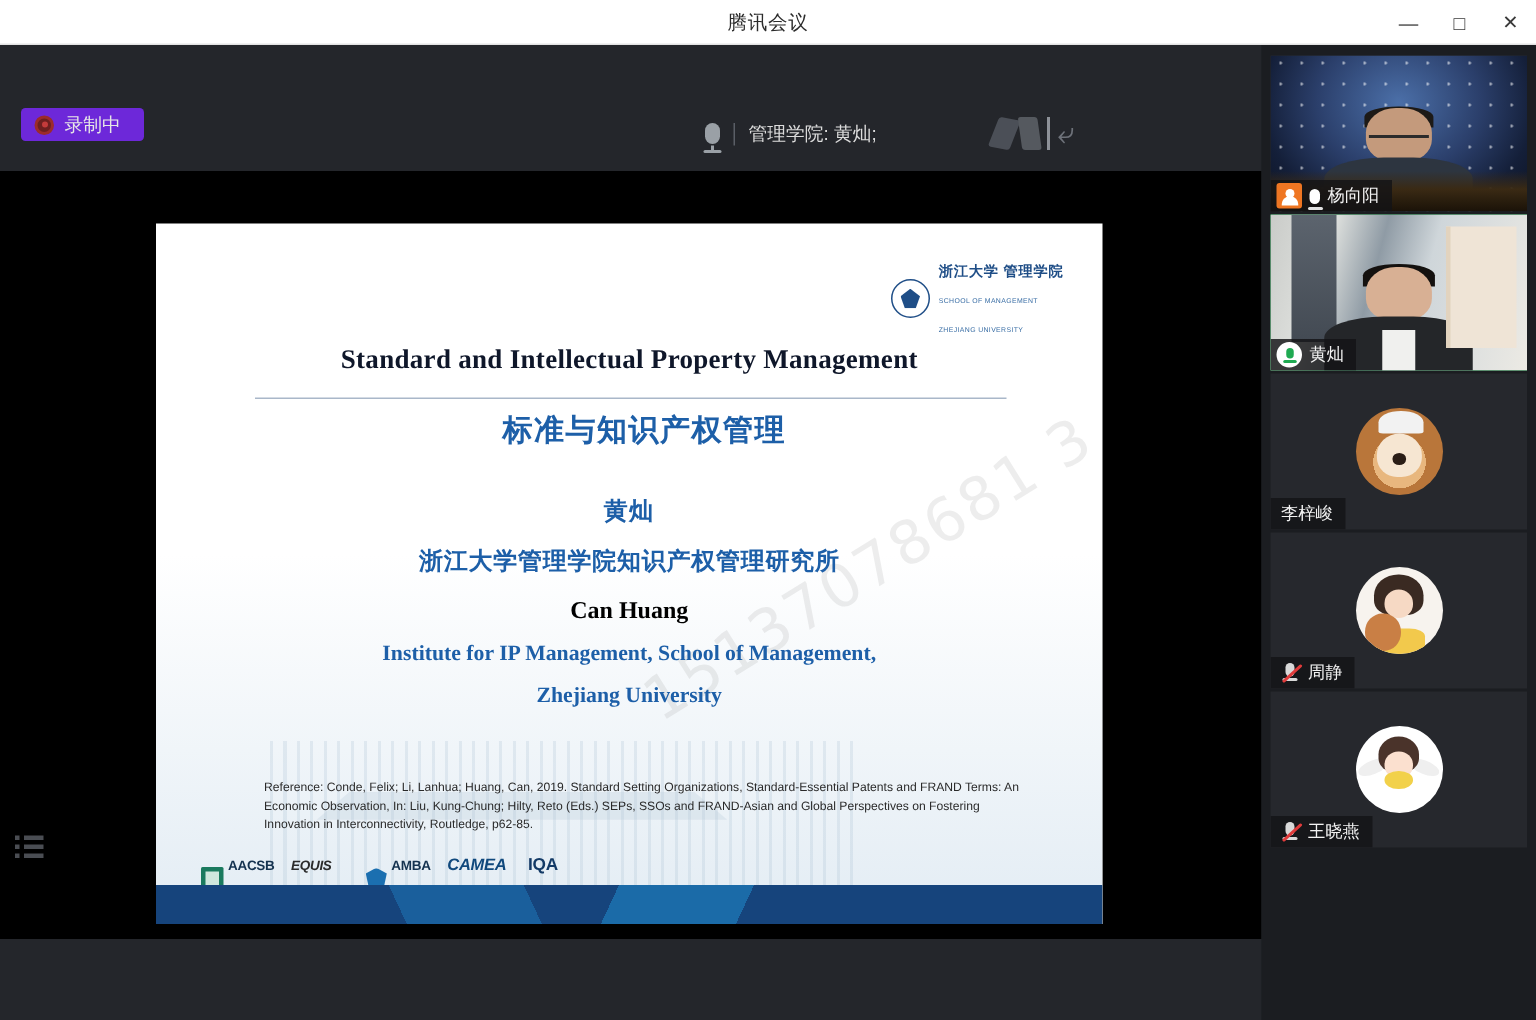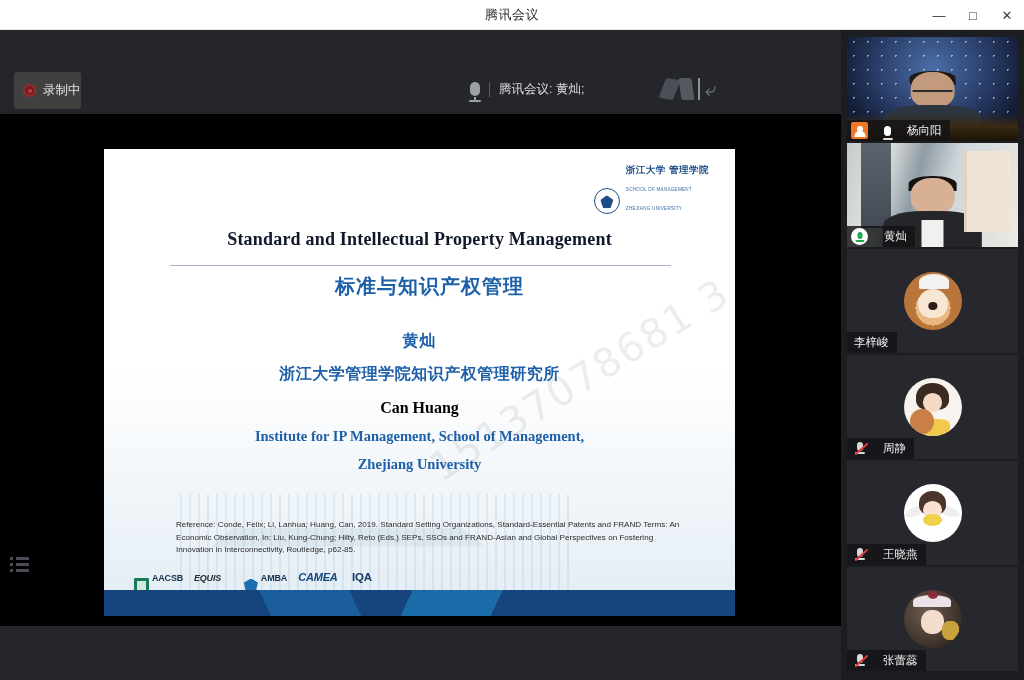--- a/index.html
+++ b/index.html
@@ -23,23 +23,23 @@
   }
 
   
   .stage {
     position: absolute; left: 0; top: 30px; width: 841px; height: 650px;
     background: #24262b;
   }
 
   
   .rec-badge {
-    position: absolute; left: 14px; top: 42px; height: 37px;
+    position: absolute; left: 14px; top: 42px; height: 22px;
     display: flex; align-items: center; gap: 7px;
-    background: #404040; padding: 0 0 0 9px; border-radius: 3px;
+    background: #6d28d9; padding: 0 15px 0 9px; border-radius: 3px;
   }
   .rec-dot {
     width: 13px; height: 13px; border-radius: 50%;
     border: 2px solid #9c2b2b; background: #6d1f1f; position: relative;
   }
   .rec-dot::after {
     content:''; position:absolute; left:50%; top:50%; transform:translate(-50%,-50%);
     width:4px; height:4px; border-radius:50%; background:#c43b3b;
   }
   .rec-text { font-size: 12.5px; color: #e6e6e6; }
@@ -96,22 +96,22 @@
   }
   .watermark {
     position: absolute; right: 22px; top: 120px;
     font-size: 40px; color: rgba(150,150,150,.17);
     transform: rotate(-32deg); transform-origin: right top;
     white-space: nowrap; letter-spacing: 2px; pointer-events: none;
     font-family: "DejaVu Sans", sans-serif;
   }
 
   .zju-logo {
-    position: absolute; right: 26px; top: 10px;
-    display: flex; align-items: flex-end; gap: 6px;
+    position: absolute; right: 26px; top: 22px;
+    display: flex; align-items: center; gap: 6px;
   }
   .zju-mark {
     width: 26px; height: 26px; border-radius: 50%;
     border: 1.6px solid #1f4e87; position: relative; flex: none;
   }
   .zju-mark::after {
     content: ''; position: absolute; left: 50%; top: 52%; transform: translate(-50%,-50%);
     width: 13px; height: 13px; background: #1f4e87;
     clip-path: polygon(50% 0, 100% 38%, 78% 100%, 22% 100%, 0 38%);
   }
@@ -268,21 +268,21 @@
   .av-kid .k-wing-r { position:absolute; right:2%; top:40%; width:36%; height:16%; background:#efefef; border-radius:50%; transform:rotate(22deg); }
   .av-kid .k-flower { position:absolute; left:34%; top:52%; width:32%; height:20%; background:#f2d14a; border-radius:50%; }
   .av-baby { background: radial-gradient(circle at 40% 40%, #6f5c50 0%, #3a2f28 70%, #231c18 100%); }
   .av-baby .b-band { position:absolute; left:16%; top:8%; width:66%; height:22%; background:#ece3e9; border-radius:50% 50% 10% 10%; }
   .av-baby .b-bow { position:absolute; left:42%; top:2%; width:18%; height:14%; background:#8c2b3a; border-radius:50%; }
   .av-baby .b-face { position:absolute; left:30%; top:34%; width:40%; height:42%; background:#f3dccb; border-radius:46%; }
   .av-baby .b-toy { position:absolute; right:4%; bottom:14%; width:30%; height:32%; background:#c9a23f; border-radius:40%; }
 
   .tile-label {
     position: absolute; left: 0; bottom: 0; height: 21px;
-    display: flex; align-items: center; gap: 16px;
+    display: flex; align-items: center; gap: 5px;
     background: rgba(20,20,22,.82); padding: 0 8px 0 4px;
   }
   .tile-label.plain { padding-left: 7px; }
   .host-badge {
     width: 17px; height: 17px; background: #ef7622; border-radius: 2px;
     position: relative; flex: none;
   }
   .host-badge::before {
     content:''; position:absolute; left:50%; top:21%; transform:translateX(-50%);
     width:6px; height:6px; border-radius:50%; background:#fff;
@@ -340,21 +340,21 @@
 <div class="stage">
 
   <div class="rec-badge">
     <span class="rec-dot"></span>
     <span class="rec-text">录制中</span>
   </div>
 
   <div class="speaking">
     <span class="mic-glyph"></span>
     <span class="divider-v"></span>
-    <span class="speaking-text">腾讯会议: 黄灿;</span>
+    <span class="speaking-text">管理学院: 黄灿;</span>
   </div>
 
   <div class="annot-tools">
     <span class="tool-shape-a"></span>
     <span class="tool-shape-b"></span>
     <span class="tool-bar"></span>
     <span class="tool-undo">⤶</span>
   </div>
 
   <div class="share-area">
@@ -519,32 +519,14 @@
     <div class="tile-label plain">
       <span class="mic-muted">
         <span class="mm-body"></span>
           <span class="mm-base"></span>
           <span class="mm-slash"></span>
       </span>
       <span class="tile-name">王晓燕</span>
     </div>
   </div>
 
-  <div class="tile">
-    <div class="avatar-wrap">
-      <div class="avatar av-baby">
-        <span class="b-band"></span>
-          <span class="b-bow"></span>
-          <span class="b-face"></span>
-          <span class="b-toy"></span>
-      </div>
-    </div>
-    <div class="tile-label plain">
-      <span class="mic-muted">
-        <span class="mm-body"></span>
-          <span class="mm-base"></span>
-          <span class="mm-slash"></span>
-      </span>
-      <span class="tile-name">张蕾蕊</span>
-    </div>
-  </div>
 
 </div>
 
 </body></html>

